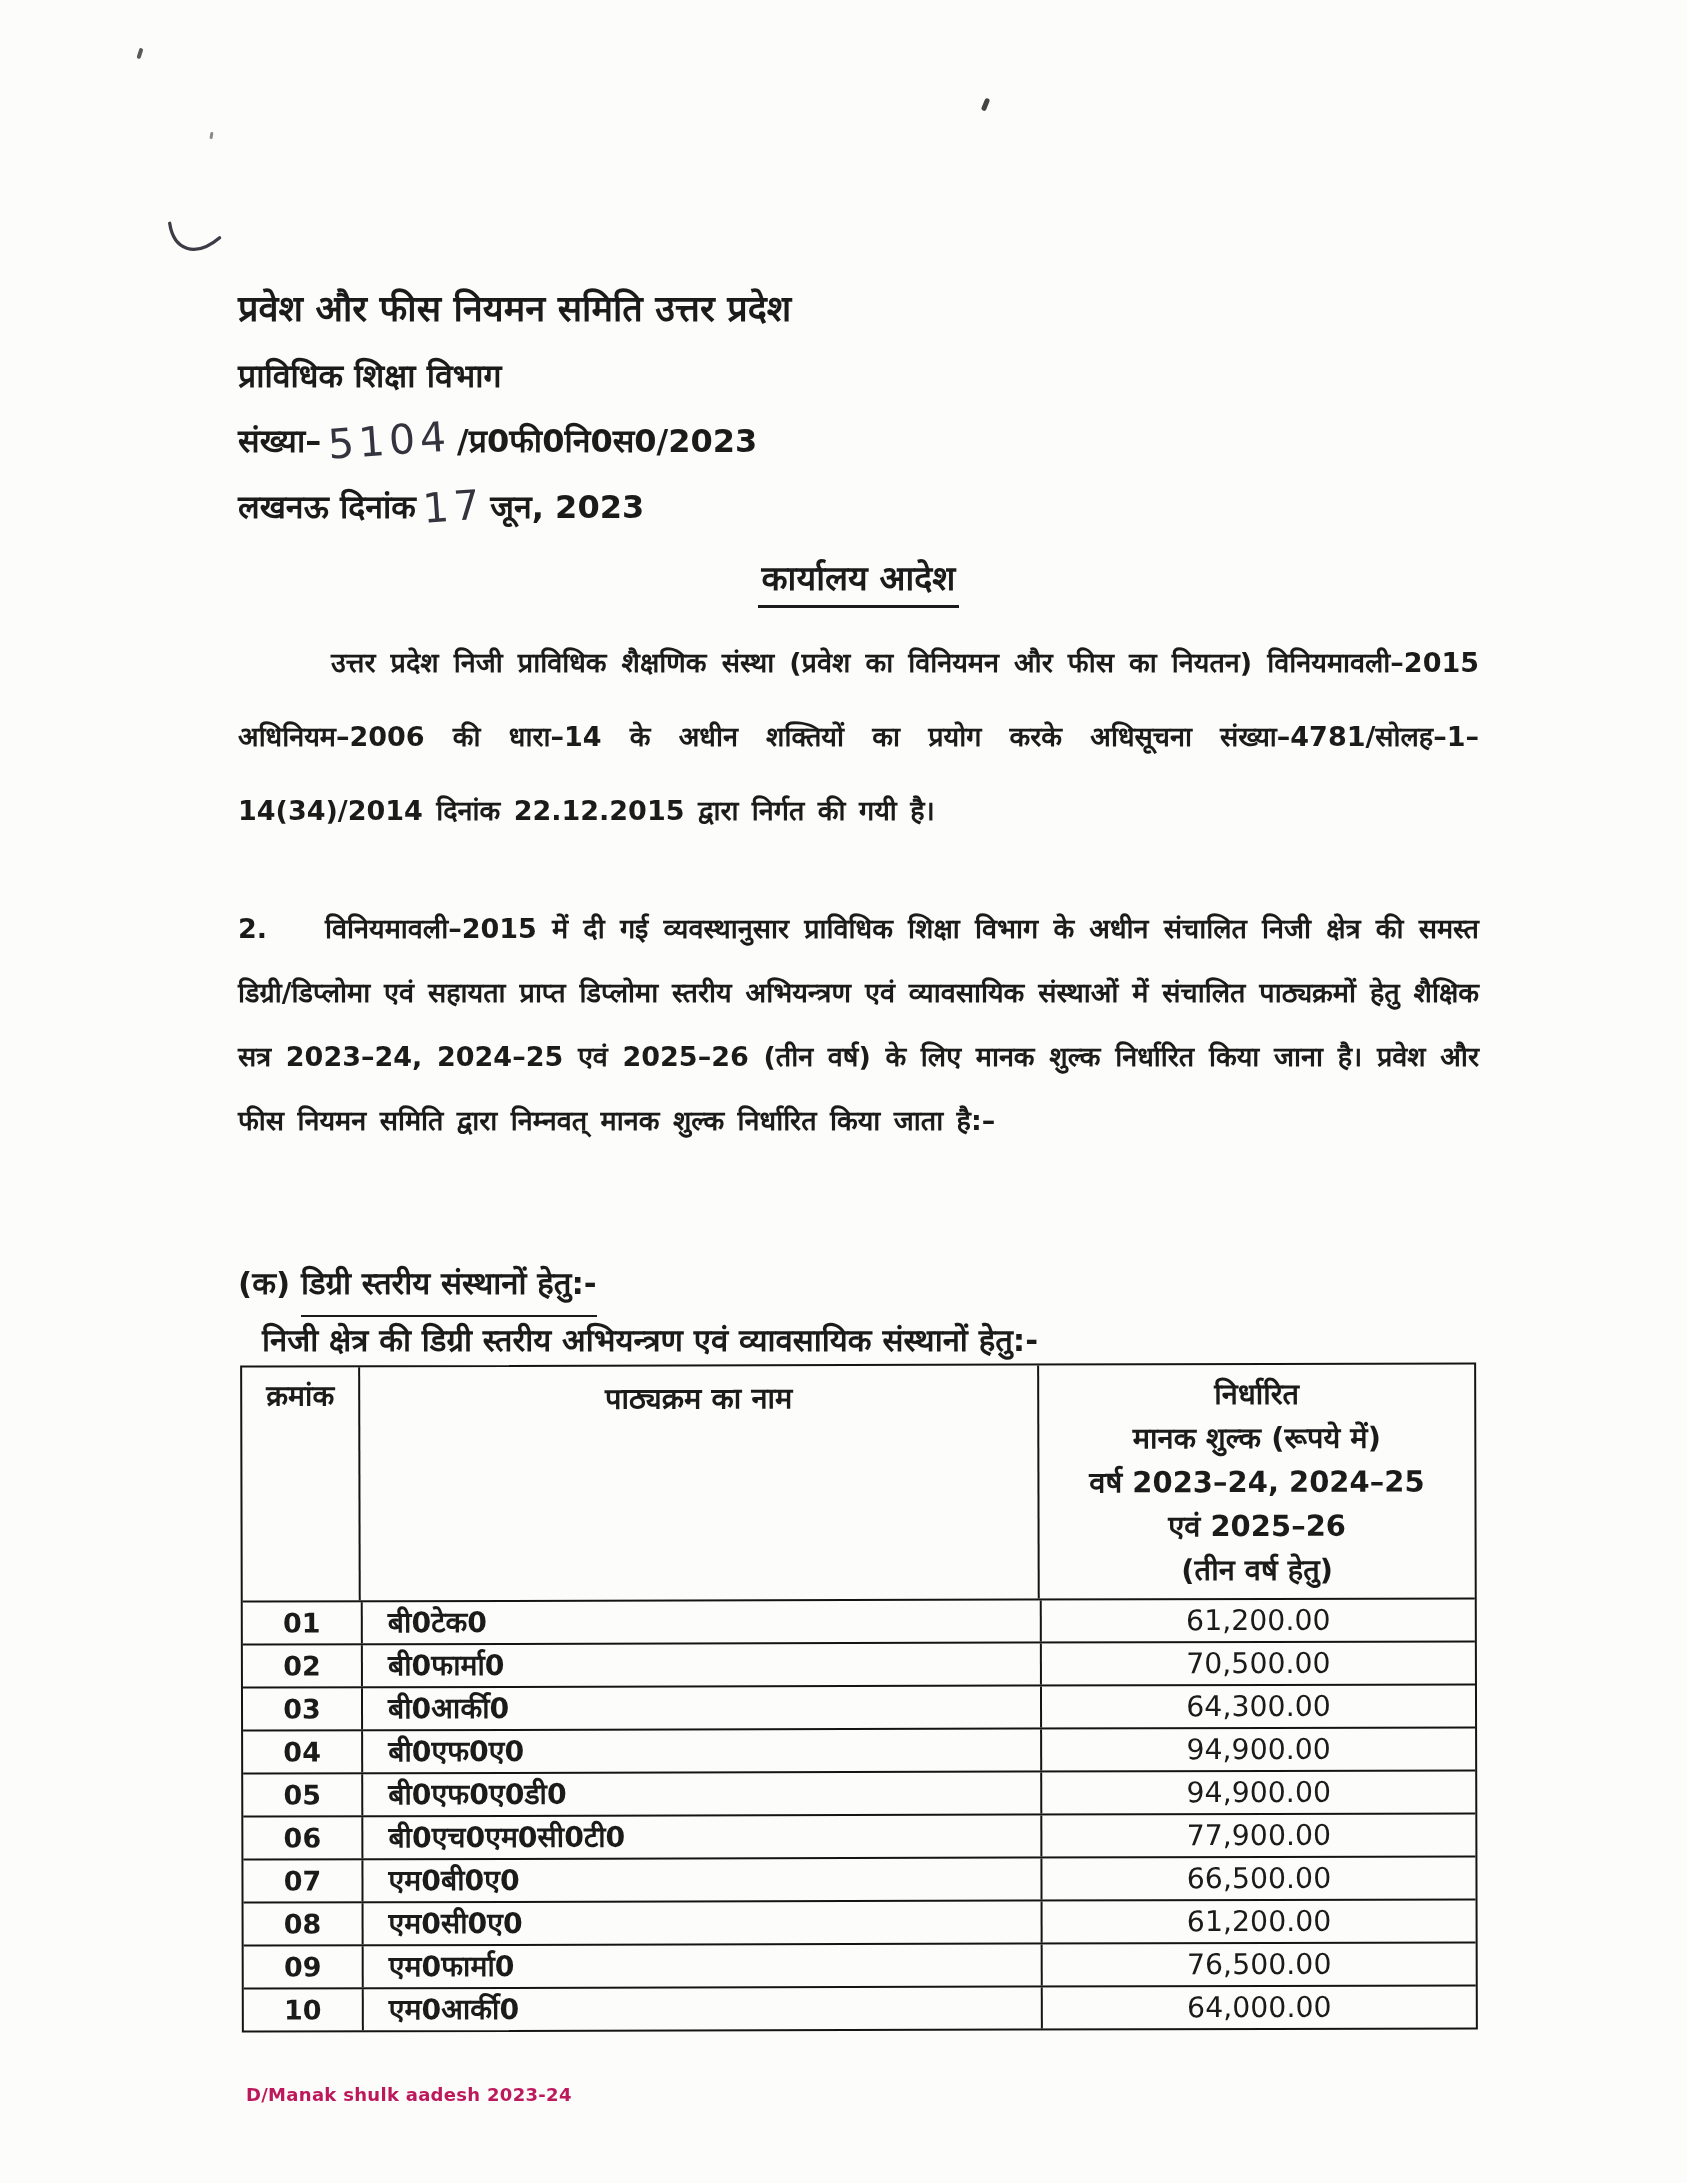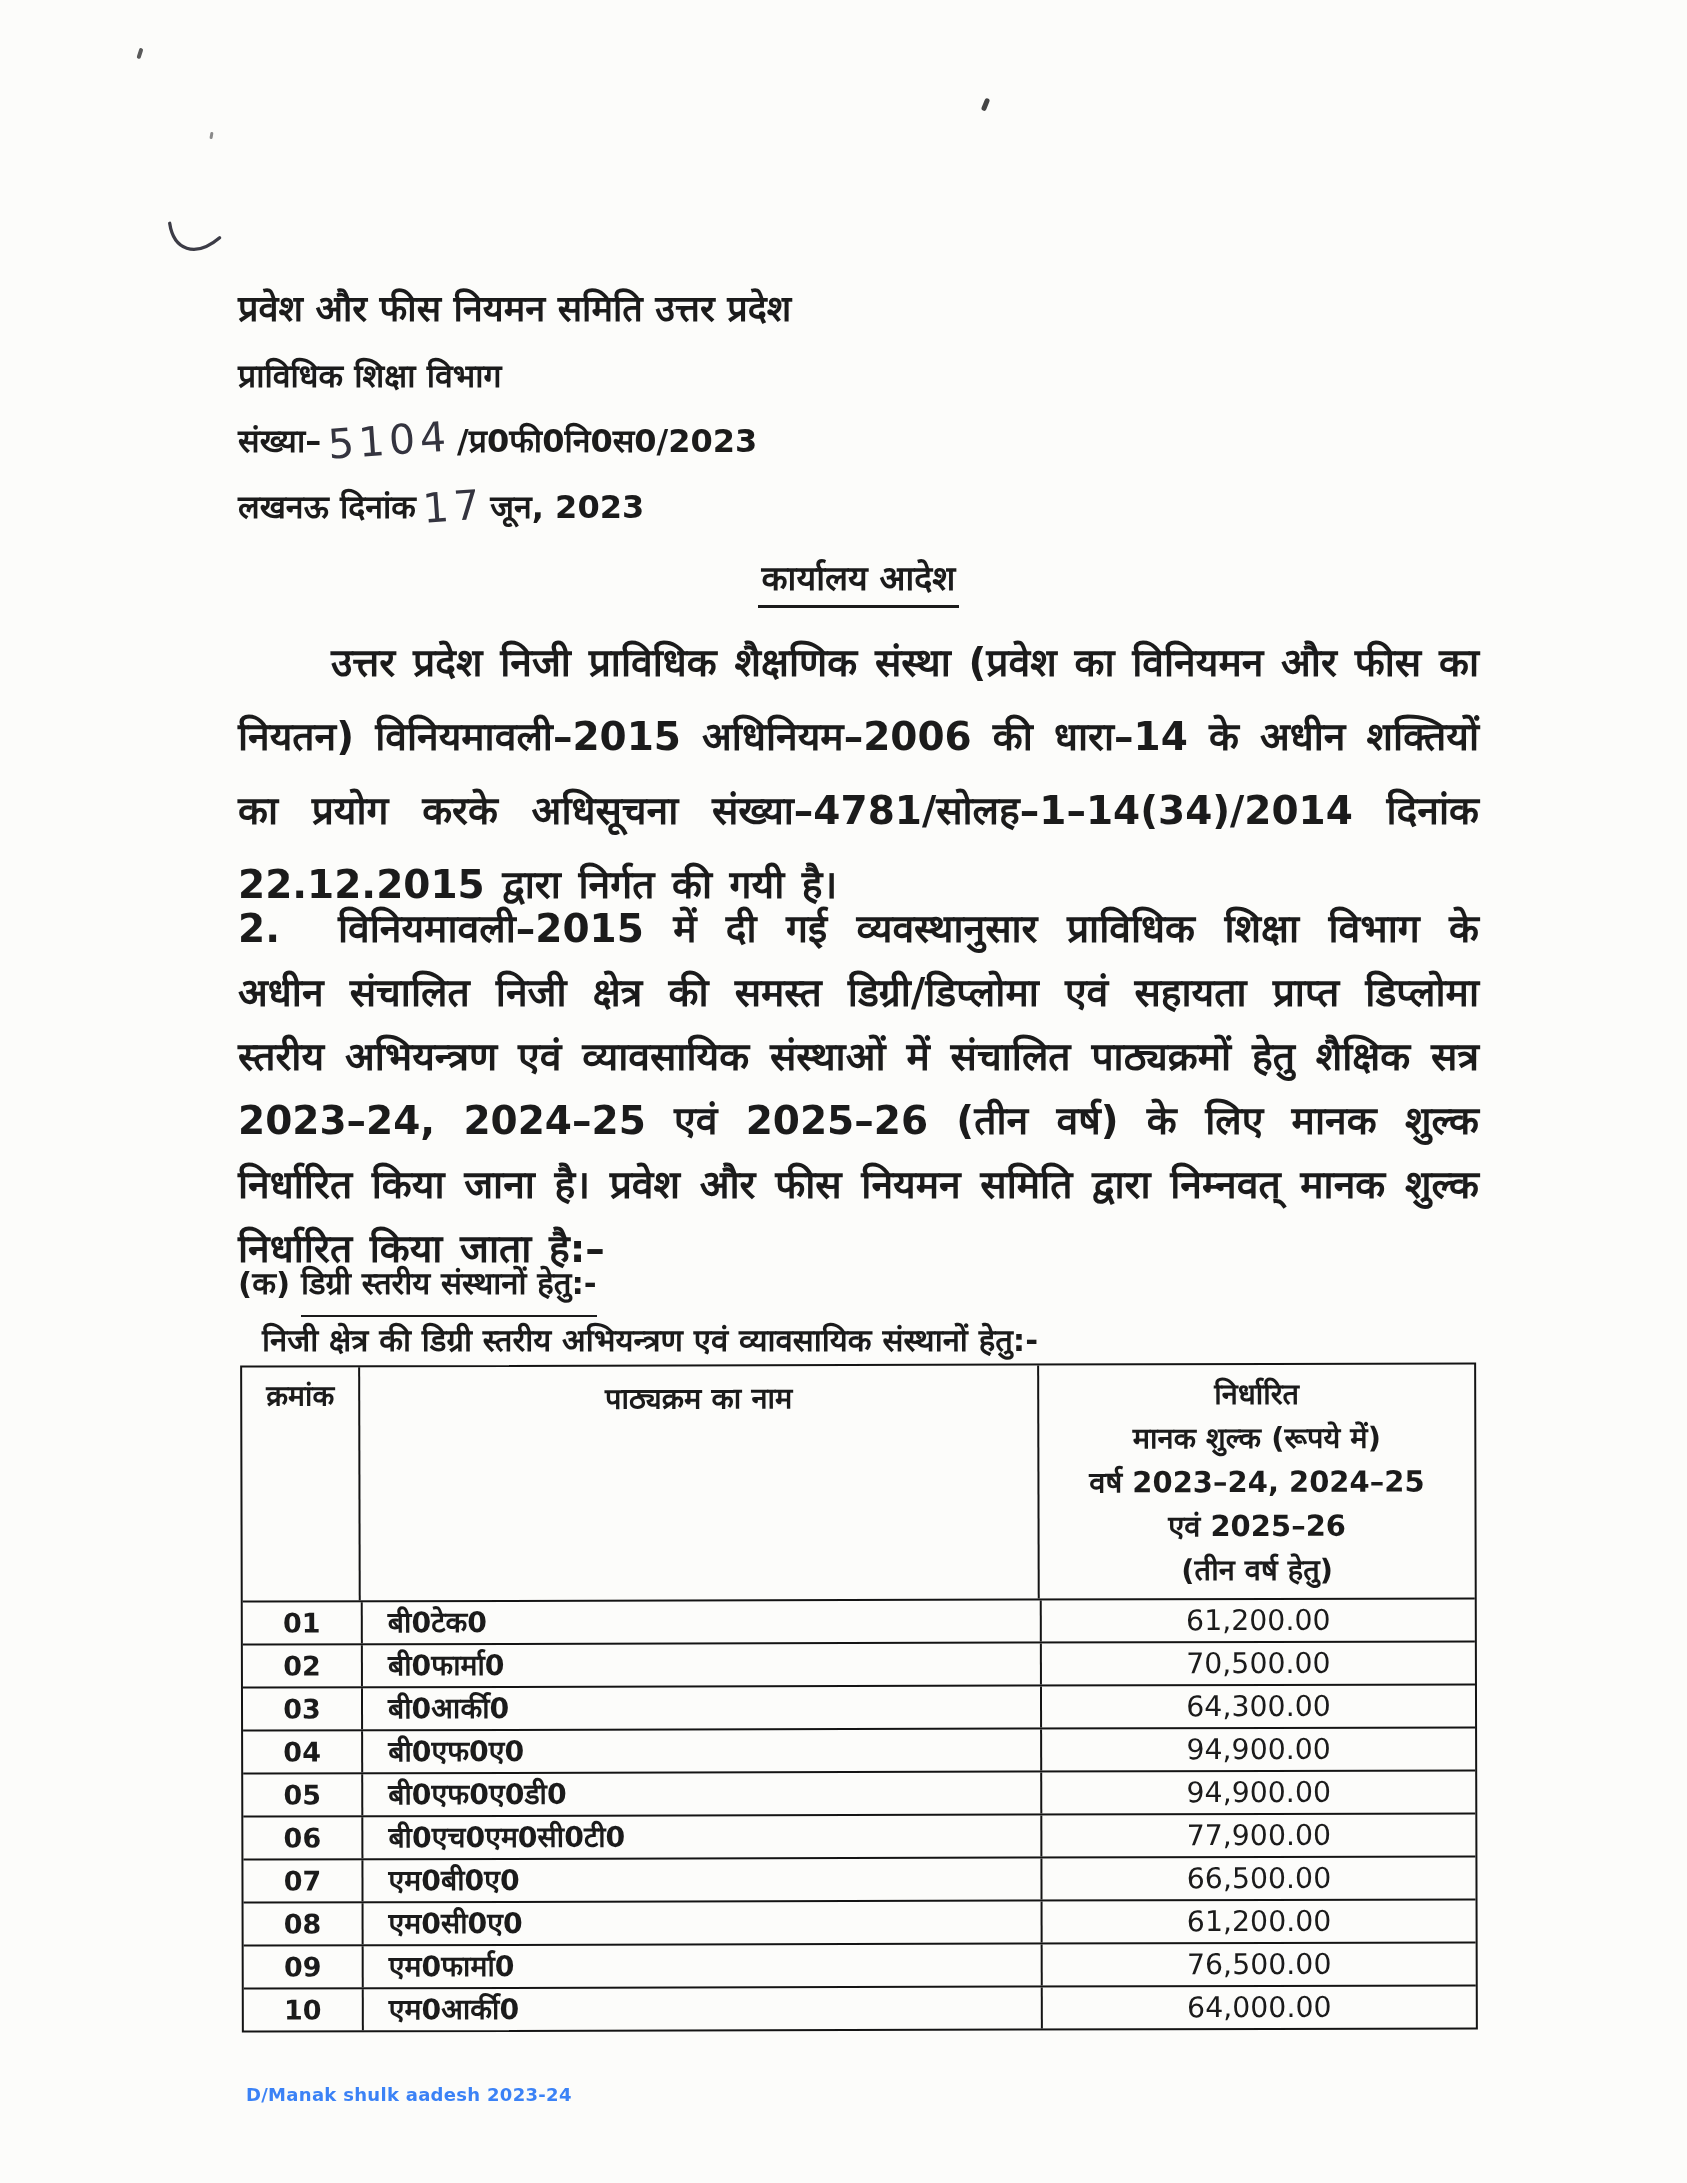--- a/index.html
+++ b/index.html
@@ -29,21 +29,21 @@
     font-size:1.28em;
     letter-spacing:4.6px;
     transform:rotate(-4deg) translateY(2.6px);
     padding:0 6.6px;
   }
   .order-title{position:absolute;top:554px;left:238px;width:1241px;text-align:center;font-size:34px;font-weight:700;}
   .order-title span{border-bottom:3.3px solid #1b1b1b;padding:0 4px 6.6px 4px;}
   
   .para{
     position:absolute;left:238px;width:1241px;
-    font-size:39px;line-height:74px;
+    font-size:27px;line-height:74px;
     text-align:justify;
     font-weight:600;
     word-spacing:4px;
   }
   .p1{top:626px;text-indent:93px;}
   .p2{top:897px;line-height:64px;}
   .numgap{display:inline-block;width:58px;}
   
   .sec{position:absolute;left:238px;width:1241px;font-size:31px;font-weight:700;}
   .sec1{top:1261px;}
@@ -65,21 +65,21 @@
   .thead .c1{font-size:28.4px;font-weight:600;text-align:center;padding-top:8px;box-sizing:border-box;}
   .thead .c2{font-size:29px;font-weight:600;text-align:center;padding-top:10.6px;box-sizing:border-box;}
   .thead .c3{font-size:29px;font-weight:600;text-align:center;padding-top:6.6px;box-sizing:border-box;}
   .feehead-line{line-height:44px;}
   .trow .c1{font-size:27px;text-align:center;line-height:41px;font-weight:700;}
   .trow .c2{font-size:28.4px;padding-left:25px;line-height:41px;box-sizing:border-box;font-weight:600;}
   .trow .c3{font-size:28.4px;text-align:center;line-height:41px;font-weight:500;}
   
   .footer{
     position:absolute;left:246px;top:2084px;
-    font-size:18px;font-weight:700;color:#3b82f6;letter-spacing:0.3px;
+    font-size:18px;font-weight:700;color:#be185d;letter-spacing:0.3px;
   }
 </style>
 </head>
 <body>
 
 <div class="page">
 
   <div class="speck1"></div>
   <div class="speck2"></div>
   <div class="speck3"></div>

